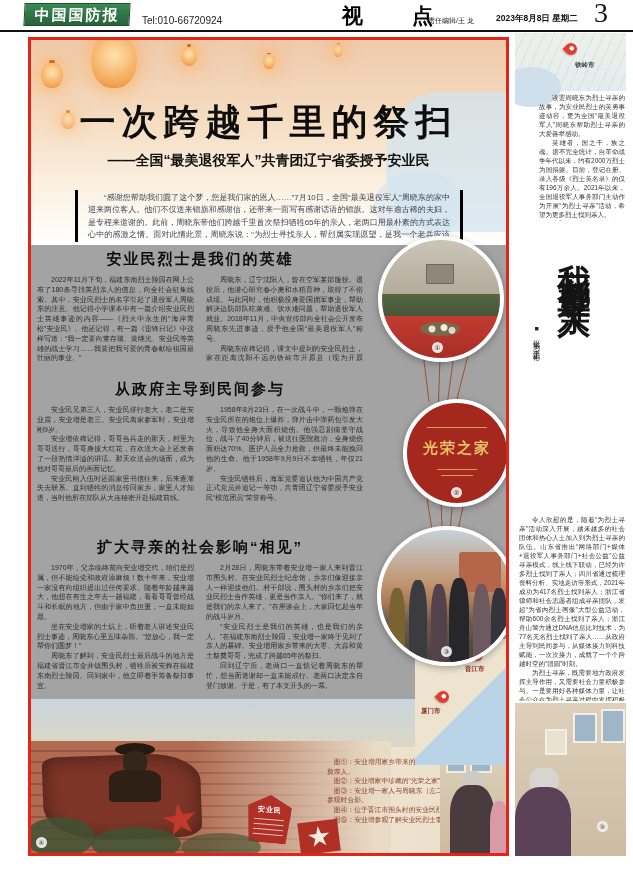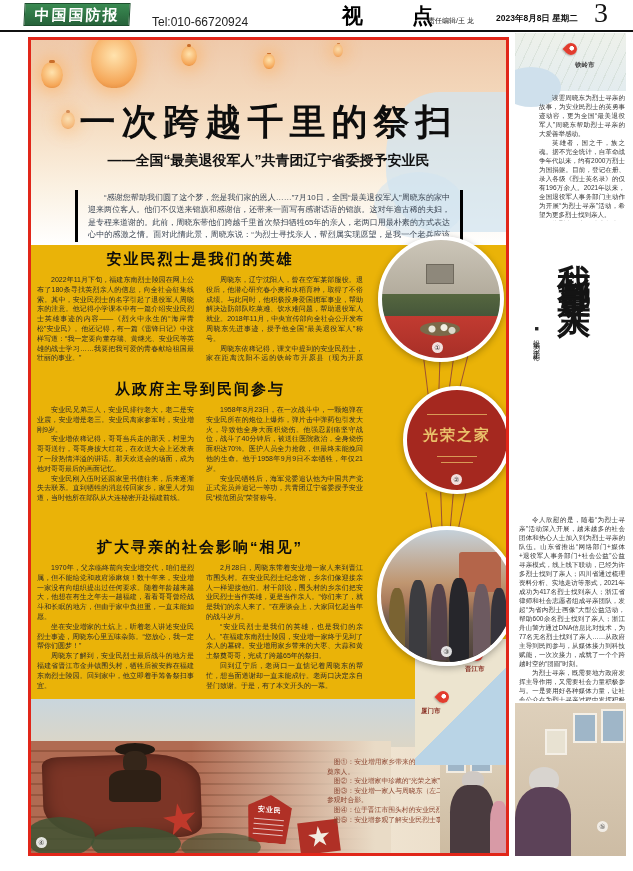--- a/index.html
+++ b/index.html
@@ -5,32 +5,32 @@
   html,body{margin:0;padding:0;background:#fff;}
   .page{position:relative;width:633px;height:871px;background:#fff;
         font-family:"Liberation Sans",sans-serif;overflow:hidden;}
   
   .masthead{position:absolute;left:0;top:0;width:633px;height:30px;}
   .logo{position:absolute;left:24px;top:3px;width:106px;height:23px;
         background:linear-gradient(180deg,#3a8a52,#27633a);color:#fff;
         font-family:"Liberation Serif",serif;font-weight:bold;font-size:15px;
         letter-spacing:2px;text-align:center;line-height:23px;
         transform:skewX(-3deg);border:1px solid #1e4f2e;box-sizing:border-box;}
-  .tel{position:absolute;left:152px;top:15px;font-size:12px;color:#222;}
+  .tel{position:absolute;left:142px;top:15px;font-size:10px;color:#222;}
   .viewpoint{position:absolute;left:342px;top:2px;font-size:21px;font-weight:900;
         font-family:"Liberation Serif",serif;letter-spacing:14px;color:#000;}
   .editor{position:absolute;left:428px;top:16px;font-size:7px;color:#222;}
   .date{position:absolute;left:496px;top:13px;font-size:8.5px;font-weight:bold;color:#111;}
   .pageno{position:absolute;left:594px;top:-3px;font-size:28px;
         font-family:"Liberation Serif",serif;color:#111;}
   .rule{position:absolute;left:0;top:30px;width:633px;height:2px;background:#111;}
 
   
   .frame{position:absolute;left:28px;top:37px;width:481px;height:819px;
-        border:3px solid #e12619;box-sizing:border-box;background:#eab308;overflow:hidden;}
+        border:3px solid #e12619;box-sizing:border-box;background:#a3a3a3;overflow:hidden;}
   .sky{position:absolute;left:0;top:0;width:475px;height:205px;
         background:linear-gradient(180deg,#efcaab 0%,#f5ddc2 40%,#fbf1e2 72%,#fff 100%);}
   .lantern{position:absolute;border-radius:45%/50%;
         background:radial-gradient(circle at 50% 40%,#ffe3ae,#f5a657 70%,#d97c31);
         box-shadow:0 0 16px 5px rgba(255,170,80,.5);}
   .lantern::after{content:"";position:absolute;left:35%;top:-9%;width:30%;height:12%;
         background:#c96d2a;border-radius:2px;}
   .seablob{position:absolute;background:#d2e4f0;opacity:.75;}
   .f-title{position:absolute;left:0;top:58px;width:475px;text-align:center;
         font-size:36px;font-weight:900;letter-spacing:6px;color:#0d0d0d;}
@@ -57,21 +57,21 @@
         color:#333;font-size:7px;line-height:11px;width:11px;height:11px;
         text-align:center;z-index:4;}
   .c1{left:347px;top:196px;width:118px;height:118px;
         background:linear-gradient(180deg,#cbc5b8 0%,#b3ac9d 46%,#55663f 46%,#46573a 64%,#c23b31 64%,#a82f27 100%);}
   .c1 .plaque{position:absolute;left:44px;top:24px;width:26px;height:18px;background:#8e887b;
         border:1px solid #6f695d;}
   .c1 .flowers{position:absolute;left:38px;top:82px;width:40px;height:14px;border-radius:50%;
         background:radial-gradient(circle at 30% 50%,#e8e4d8 3px,transparent 4px),
                    radial-gradient(circle at 60% 40%,#f2eee2 3px,transparent 4px),
                    radial-gradient(circle at 80% 60%,#dcd8cc 3px,transparent 4px),#7a6a4a;}
-  .c2{left:372px;top:346px;width:100px;height:100px;background:#a5281f;}
+  .c2{left:372px;top:359px;width:100px;height:100px;background:#a5281f;}
   .c2 .plq-title{position:absolute;left:0;top:36px;width:100%;text-align:center;
         font-size:15px;font-weight:900;color:#e9c06a;letter-spacing:2px;
         font-family:"Liberation Serif",serif;}
   .c2 .plq-line{position:absolute;height:1px;background:rgba(233,192,106,.75);}
   .c3{left:346px;top:486px;width:132px;height:132px;
         background:linear-gradient(180deg,#c5d1da 0%,#c09670 40%,#a8795a 55%,#6b5a4e 70%,#4a3f38 100%);}
   .c3 .bldg{position:absolute;left:78px;top:22px;width:42px;height:40px;background:#b4654a;
         border-radius:3px;}
   .fig{position:absolute;border-radius:40% 40% 8% 8%;}
   

